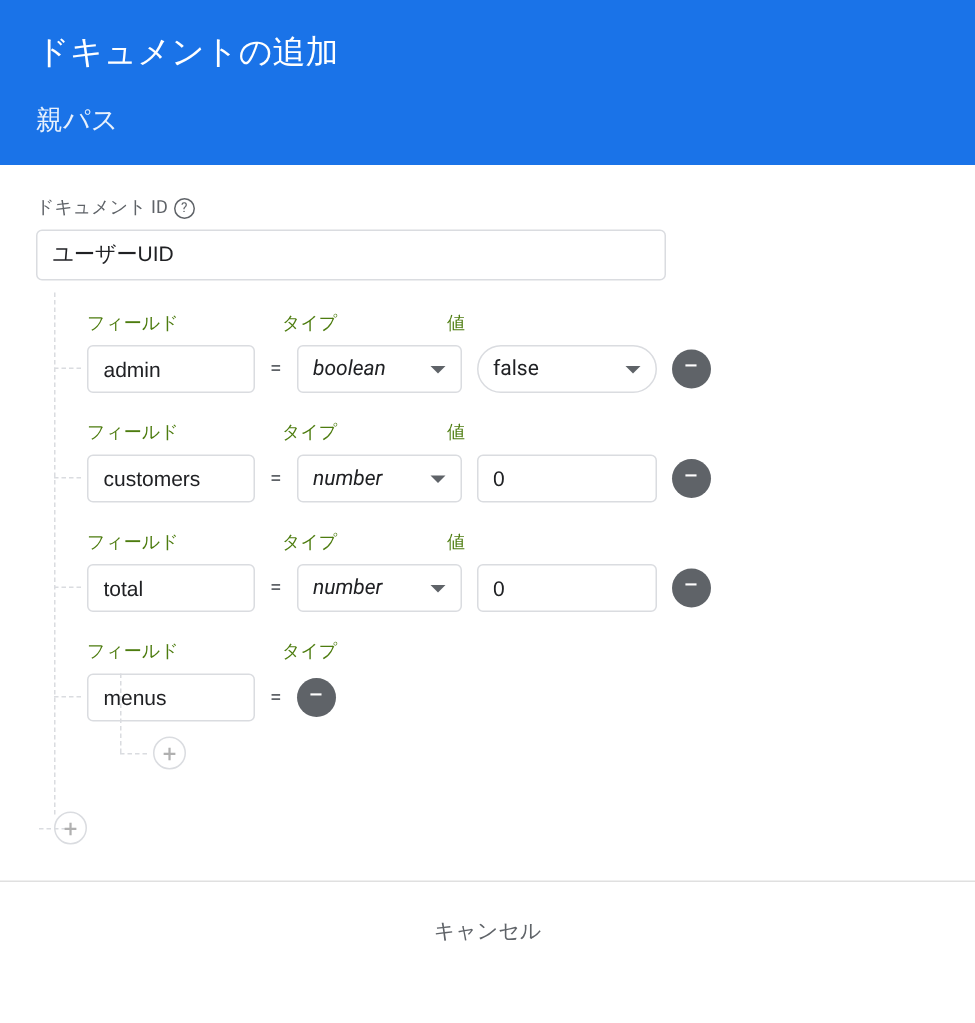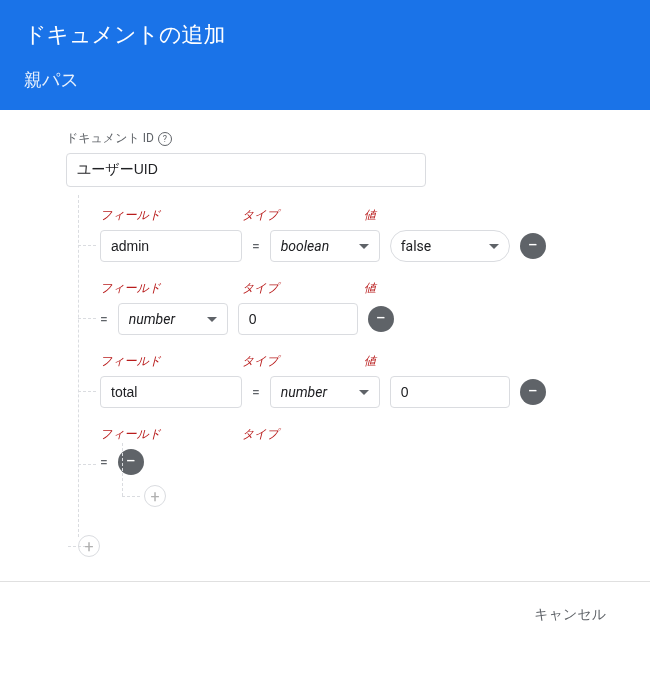--- a/index.html
+++ b/index.html
@@ -1,48 +1,48 @@
 <!DOCTYPE html>
 <html><head>
 <meta charset="utf-8">
 <style>
 * { box-sizing: border-box; margin: 0; padding: 0; }
 body { font-family: Roboto, Arial, sans-serif; background: #fff; width: 650px; }
 .header { background: #1a73e8; color: #fff; padding: 20px 24px 18px; font-family: Liberation Serif, serif; }
 .header h1 { font-size: 22px; font-weight: 400; margin-bottom: 18px; }
 .parent-label { font-size: 18px; opacity: 0.9; }
 .parent-path { font-size: 13px; font-weight: 500; margin-top: 2px; }
-.body { padding: 20px 24px 24px; margin-left: 42px; }
+.body { padding: 20px 24px 24px; }
 .doc-id-label { font-size: 12px; color: #5f6368; margin-bottom: 6px; display: flex; align-items: center; gap: 4px; }
 .help-icon { width: 14px; height: 14px; border: 1px solid #5f6368; border-radius: 50%; display: inline-flex; align-items: center; justify-content: center; font-size: 9px; color: #5f6368; }
-.doc-id-input { width: 360px; padding: 8px 10px; border: 1px solid #dadce0; border-radius: 4px; font-size: 14px; color: #202124; }
+.doc-id-input { width: 420px; padding: 8px 10px; border: 1px solid #dadce0; border-radius: 4px; font-size: 14px; color: #202124; }
 .fields { margin-top: 20px; margin-left: 12px; position: relative; }
 .tree-line { position: absolute; left: 0; top: -12px; bottom: 20px; border-left: 1px dashed #dadce0; }
 .row-group { position: relative; padding-left: 22px; margin-bottom: 18px; }
 .row-group::before { content: ""; position: absolute; left: 0; top: 38px; width: 18px; border-top: 1px dashed #dadce0; }
-.labels { display: flex; gap: 12px; font-size: 12px; color: #b91c1c; margin-bottom: 6px; font-style: italic; }
+.labels { display: flex; gap: 0; font-size: 12px; color: #4d7c0f; margin-bottom: 6px; }
 .labels .lf { width: 130px; }
 .labels .lt { width: 110px; }
 .labels .lv { width: 120px; }
 .row { display: flex; align-items: center; gap: 10px; }
 .inp { border: 1px solid #dadce0; border-radius: 4px; padding: 7px 10px; font-size: 14px; color: #202124; }
-.field-inp { width: 142px; }
+.field-inp { width: 112px; }
 .eq { color: #5f6368; font-size: 14px; }
 .type-sel { width: 110px; display: flex; align-items: center; justify-content: space-between; cursor: pointer; font-style: italic; }
 .val-inp { width: 120px; display: flex; align-items: center; justify-content: space-between; border-radius: 16px; }
 .chev { width: 0; height: 0; border-left: 5px solid transparent; border-right: 5px solid transparent; border-top: 5px solid #5f6368; }
 .remove-btn { width: 26px; height: 26px; border-radius: 50%; background: #5f6368; display: flex; align-items: center; justify-content: center; cursor: pointer; }
 .remove-btn span { color: #fff; font-size: 18px; line-height: 1; margin-top: -2px; }
 .add-circle { width: 22px; height: 22px; border: 1px solid #dadce0; border-radius: 50%; display: flex; align-items: center; justify-content: center; color: #b0b0b0; font-size: 16px; cursor: pointer; margin-left: 22px; position: relative; }
 .nested-add { margin-left: 44px; margin-top: 10px; position: relative; }
 .nested-add::before { content: ""; position: absolute; left: -22px; top: -42px; bottom: 11px; border-left: 1px dashed #dadce0; }
 .nested-add::after { content: ""; position: absolute; left: -22px; top: 11px; width: 18px; border-top: 1px dashed #dadce0; }
 .bottom-add { margin-top: 28px; position: relative; }
 .bottom-add::before { content: ""; position: absolute; left: -10px; top: 11px; width: 18px; border-top: 1px dashed #dadce0; }
-.footer { border-top: 1px solid #e0e0e0; padding: 16px 24px; display: flex; justify-content: flex-end; gap: 8px; }
+.footer { border-top: 1px solid #e0e0e0; padding: 16px 24px; display: flex; justify-content: flex-end; gap: 8px; flex-direction: column; }
 .btn { padding: 8px 20px; border-radius: 4px; font-size: 14px; cursor: pointer; border: none; }
 .btn-cancel { background: transparent; color: #5f6368; }
 .btn-save { background: #1a73e8; color: #fff; }
 </style>
 </head>
 <body>
 
 <div class="header">
   <h1>ドキュメントの追加</h1>
   <div class="parent-label">親パス</div>
@@ -81,20 +81,21 @@
       </div>
     </div>
 
     <div class="row-group">
       <div class="labels">
         <div class="lf">フィールド</div>
         <div class="lt">タイプ</div>
         <div class="lv">値</div>
       </div>
       <div class="row">
+        <input class="inp field-inp" value="customers" style="">
         <span class="eq">=</span>
         <div class="inp type-sel">
           <span>number</span>
           <span class="chev"></span>
         </div>
         <input class="inp" style="width: 120px;" value="0">
         <div class="remove-btn">
             <span>−</span>
           </div>
       </div>
@@ -119,20 +120,21 @@
           </div>
       </div>
     </div>
 
     <div class="row-group">
       <div class="labels">
         <div class="lf">フィールド</div>
         <div class="lt">タイプ</div>
       </div>
       <div class="row">
+        <input class="inp field-inp" value="menus" style="">
         <span class="eq">=</span>
         <div class="remove-btn">
             <span>−</span>
           </div>
       </div>
       <div class="nested-add">
         <div class="add-circle" style="margin-left:0">
             <span>+</span>
           </div>
       </div>

